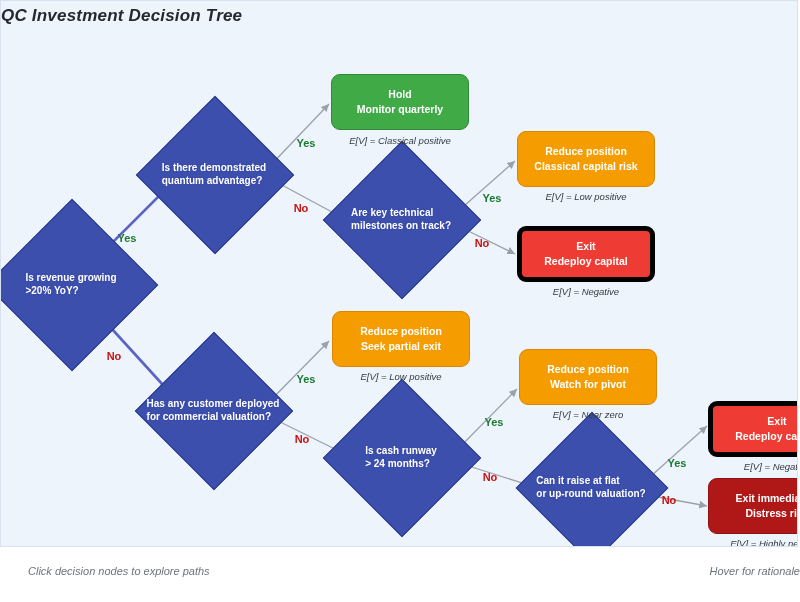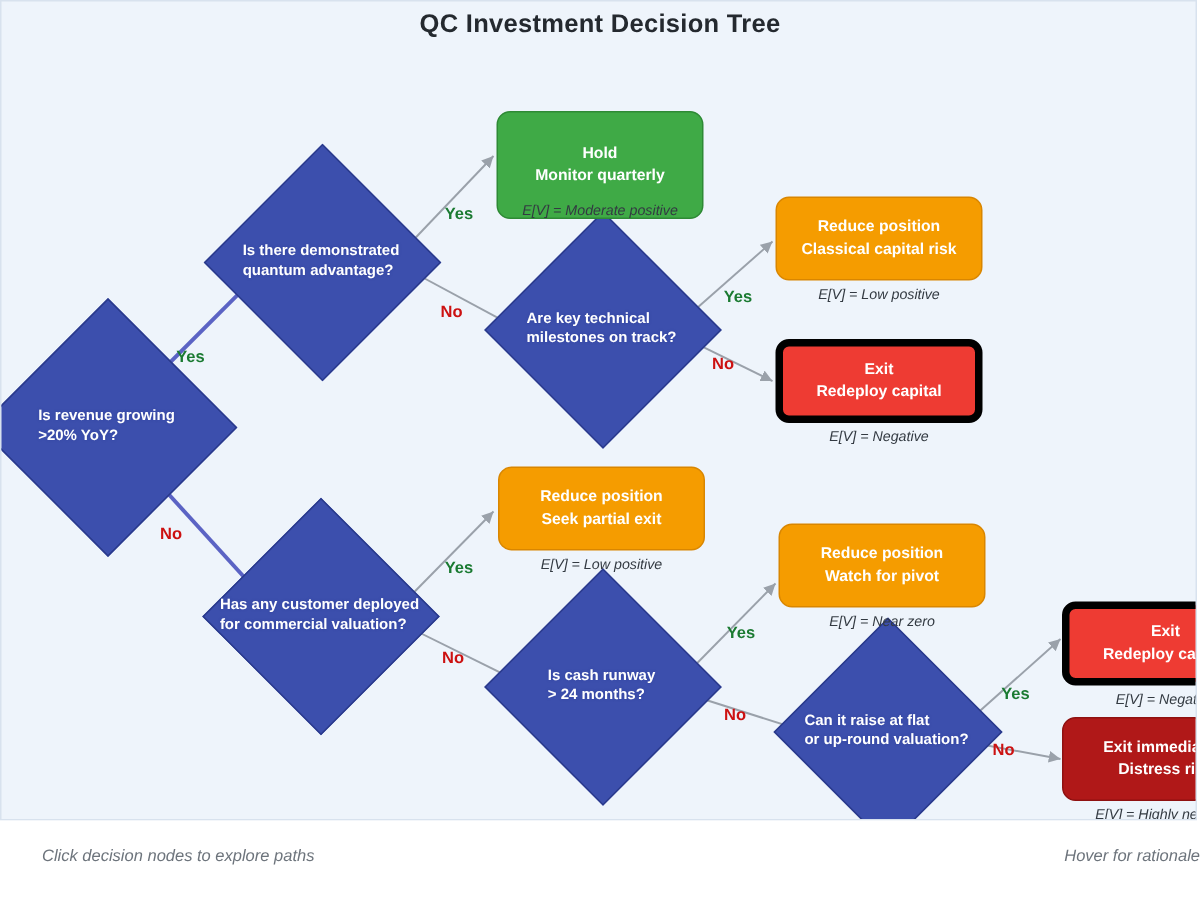--- a/index.html
+++ b/index.html
@@ -15,23 +15,24 @@
   }
   .canvas{
     position:absolute;left:0;top:0;width:798px;height:547px;
     background:#eef4fb;
     border:1px solid #d8e2ee;
     box-sizing:border-box;
     overflow:hidden;
   }
   .title{
     position:absolute;left:0;top:5px;width:798px;
-    text-align:center;
+    text-align:left;
     font-size:17px;font-weight:bold;color:#24292f;
     letter-spacing:0.2px;
+    font-style:italic;
   }
   svg.edges{
     position:absolute;left:0;top:0;width:798px;height:547px;
     overflow:visible;
   }
   .edge-label{
     position:absolute;
     font-size:11px;font-weight:bold;
     white-space:nowrap;
     transform:translate(-50%,-50%);
@@ -180,25 +181,25 @@
 
     <div class="node">
       <div class="diamond" style="left:537px;top:433px;width:106px;height:106px;"></div>
       <div class="diamond-label" style="left:590px;top:486px;">
         <div>Can it raise at flat</div>
         <div>or up-round valuation?</div>
       </div>
     </div>
 
     <div class="node">
-      <div class="leaf green" style="left:330px;top:73px;width:138px;height:72px;">
+      <div class="leaf green" style="left:330px;top:73px;width:138px;height:56px;">
         <div>Hold</div>
         <div>Monitor quarterly</div>
       </div>
-      <div class="ev" style="left:399px;top:134px;">E[V] = Moderate positive</div>
+      <div class="ev" style="left:399px;top:134px;">E[V] = Classical positive</div>
     </div>
 
     <div class="node">
       <div class="leaf orange" style="left:516px;top:130px;width:138px;height:56px;">
         <div>Reduce position</div>
         <div>Classical capital risk</div>
       </div>
       <div class="ev" style="left:585px;top:190px;">E[V] = Low positive</div>
     </div>
 

